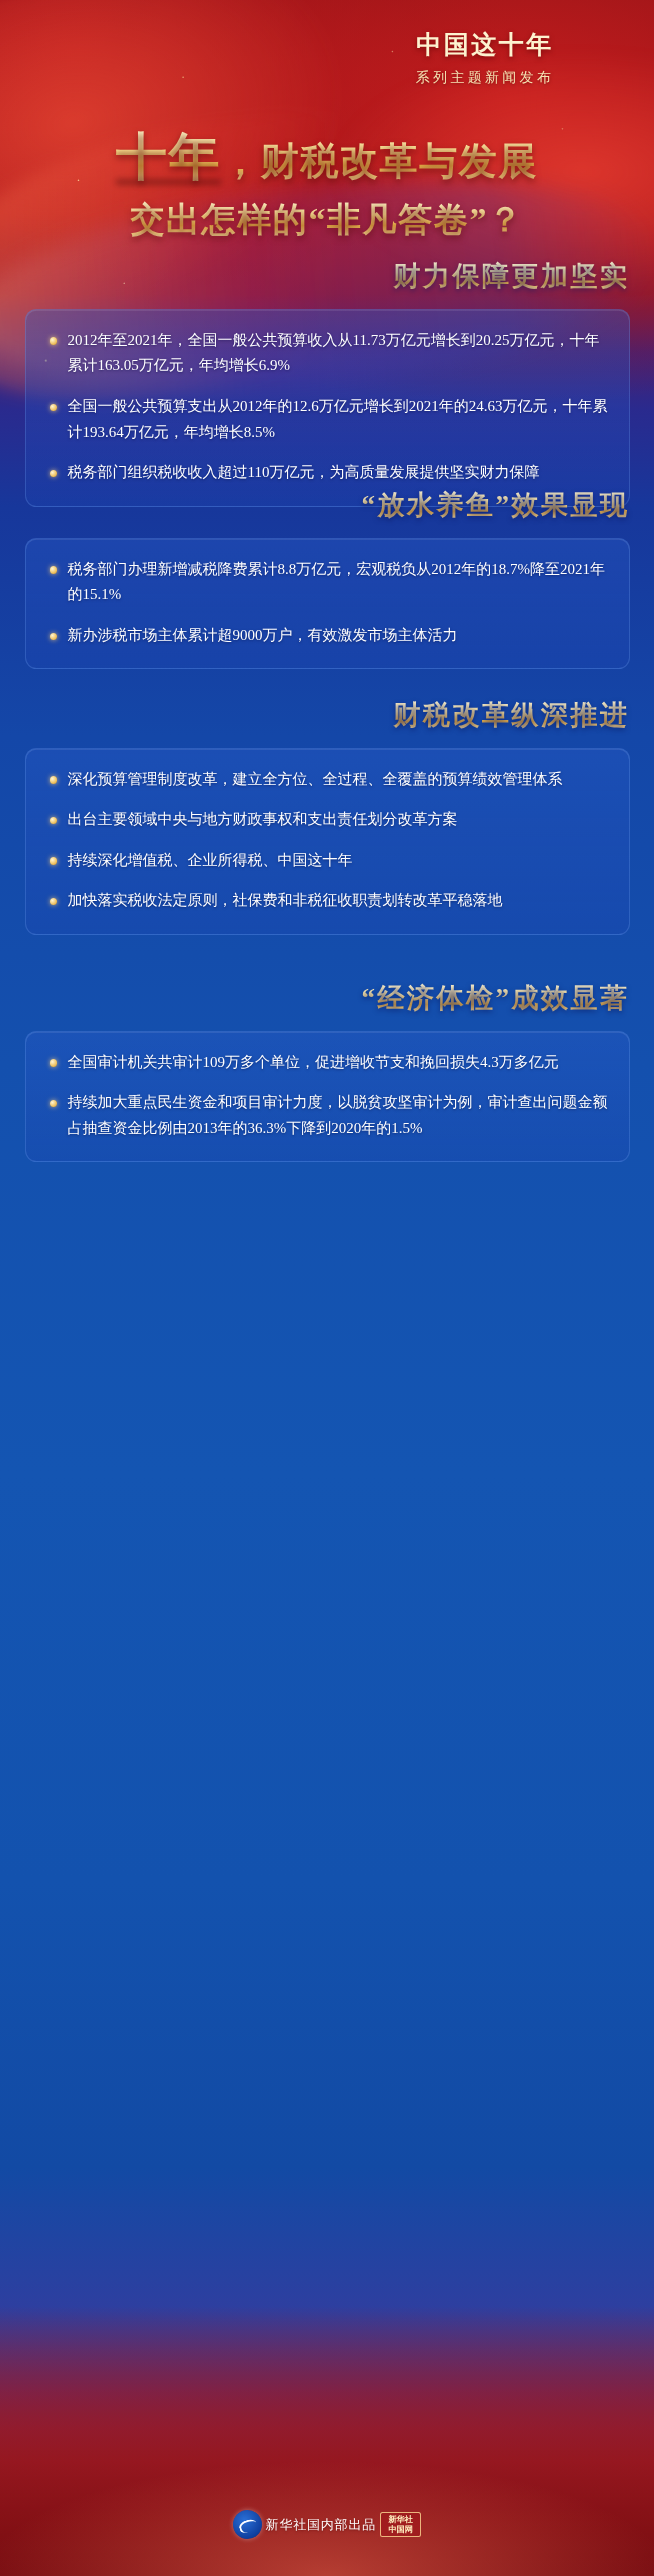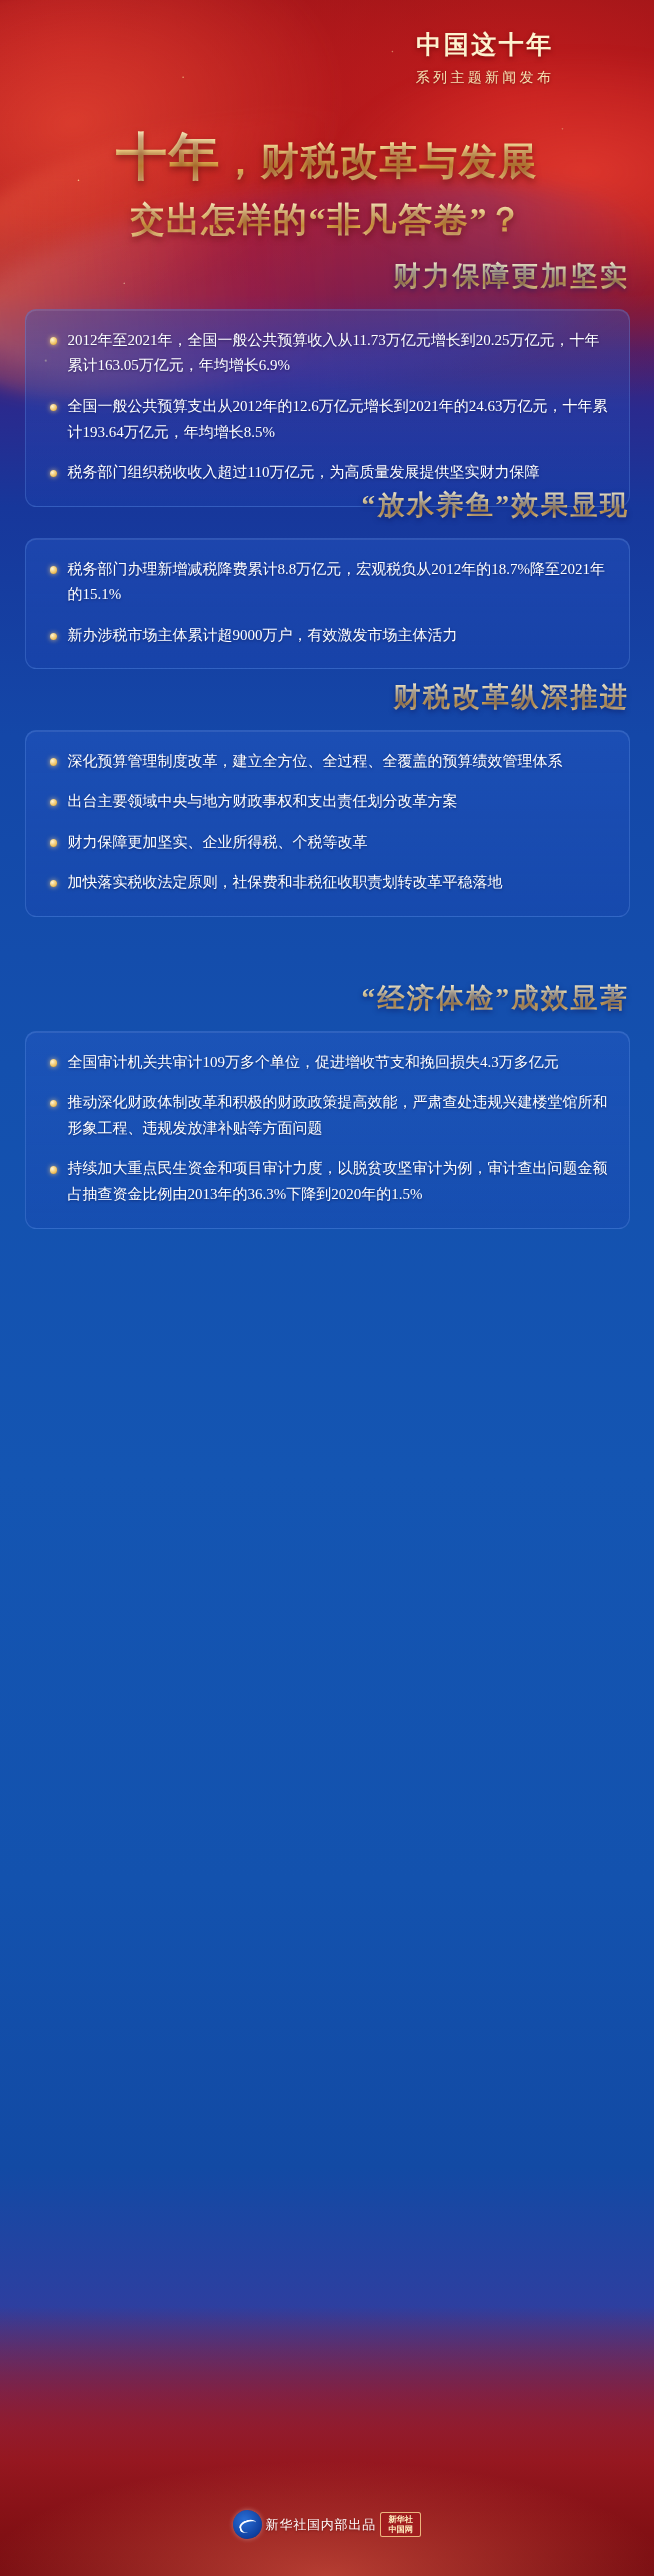--- a/index.html
+++ b/index.html
@@ -131,20 +131,21 @@
     letter-spacing: 1.6px;
     background: linear-gradient(180deg, #fff8d8 0%, #ffe493 38%, #e8b047 62%, #fff3c6 100%);
     -webkit-background-clip: text;
     background-clip: text;
     color: transparent;
     text-shadow: 0 2.5px 6.5px rgba(80,10,10,0.55);
     line-height: 1.35;
   }
   .mt-line1 .big {
     font-size: 51px;
+    text-decoration: underline;
   }
   .mt-line2 {
     margin-top: 4.9px;
     font-size: 34px;
     letter-spacing: 1.6px;
     background: linear-gradient(180deg, #fff8d8 0%, #ffe493 38%, #e8b047 62%, #fff3c6 100%);
     -webkit-background-clip: text;
     background-clip: text;
     color: transparent;
     text-shadow: 0 2.5px 6.5px rgba(80,10,10,0.55);
@@ -295,38 +296,37 @@
   <div class="section" style="top:487px;">
     <div class="section-heading">“放水养鱼”效果显现</div>
     <div class="card">
       <ul class="bullets">
         <li>税务部门办理新增减税降费累计8.8万亿元，宏观税负从2012年的18.7%降至2021年的15.1%</li>
         <li>新办涉税市场主体累计超9000万户，有效激发市场主体活力</li>
       </ul>
     </div>
   </div>
 
-  <div class="section" style="top:679px;">
+  <div class="section" style="top:697px;">
     <div class="section-heading">财税改革纵深推进</div>
     <div class="card">
       <ul class="bullets">
         <li>深化预算管理制度改革，建立全方位、全过程、全覆盖的预算绩效管理体系</li>
         <li>出台主要领域中央与地方财政事权和支出责任划分改革方案</li>
-        <li>财力保障更加坚实、企业所得税、个税等改革</li>
+        <li>持续深化增值税、企业所得税、中国这十年</li>
         <li>加快落实税收法定原则，社保费和非税征收职责划转改革平稳落地</li>
       </ul>
     </div>
   </div>
 
   <div class="section" style="top:980px;">
     <div class="section-heading">“经济体检”成效显著</div>
     <div class="card">
       <ul class="bullets">
         <li>全国审计机关共审计109万多个单位，促进增收节支和挽回损失4.3万多亿元</li>
-        <li>推动深化财政体制改革和积极的财政政策提高效能，严肃查处违规兴建楼堂馆所和形象工程、违规发放津补贴等方面问题</li>
         <li>持续加大重点民生资金和项目审计力度，以脱贫攻坚审计为例，审计查出问题金额占抽查资金比例由2013年的36.3%下降到2020年的1.5%</li>
       </ul>
     </div>
   </div>
 
   <div class="glow-bottom"></div>
 
   <div class="footer">
     <div class="footer-inner">
       <div class="xh-logo"></div>

